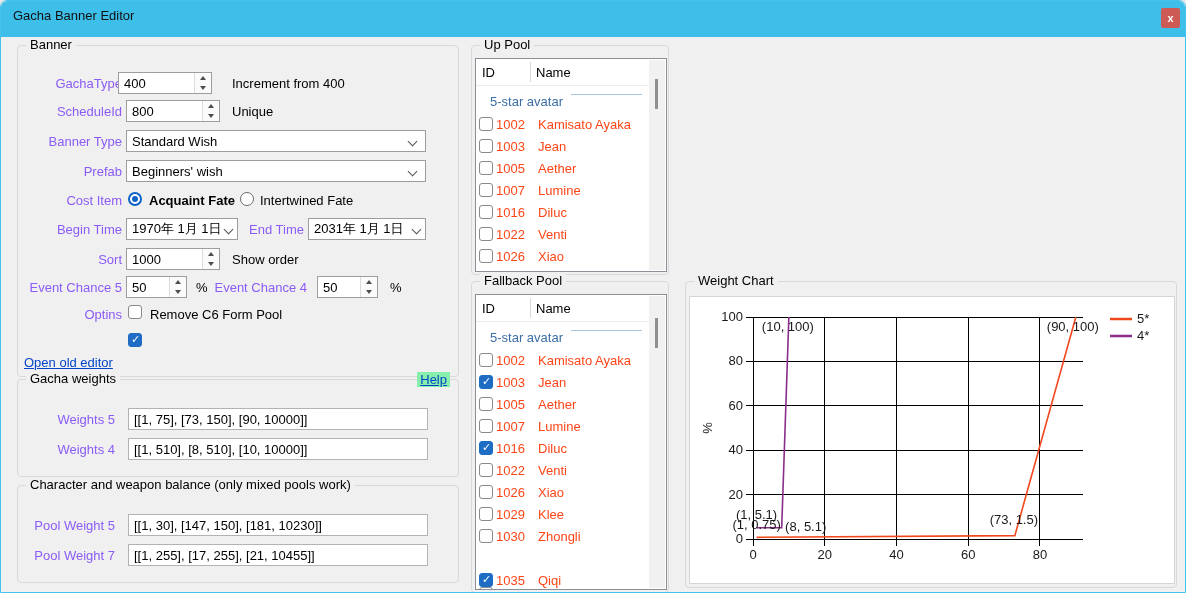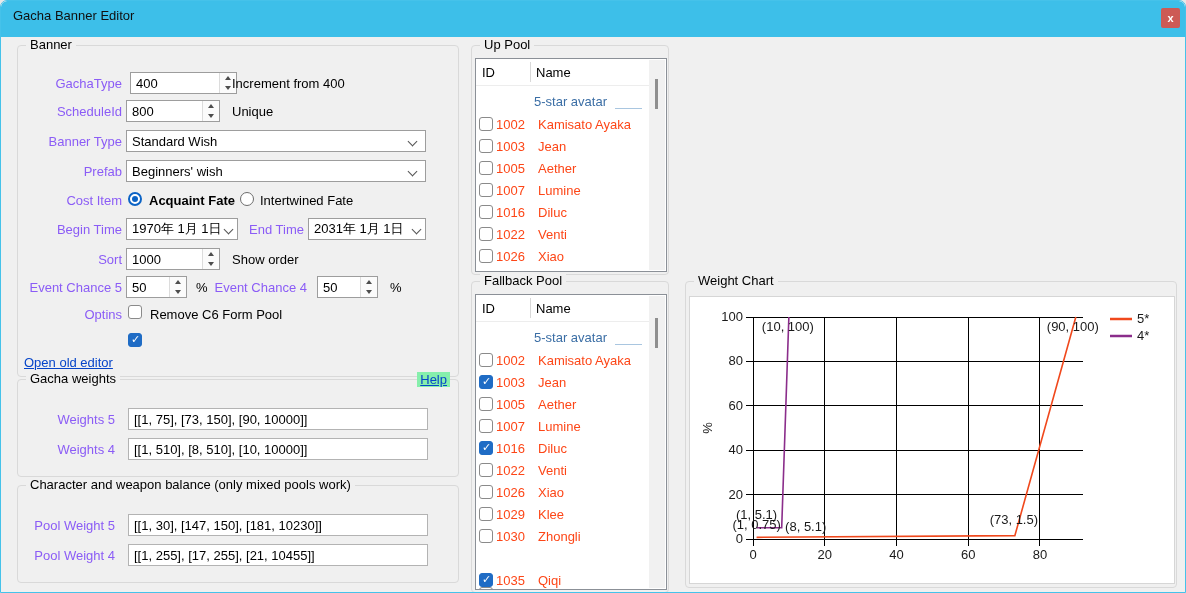--- a/index.html
+++ b/index.html
@@ -26,21 +26,21 @@
   .radio.sel{border:2px solid #0b63c5;}
   .radio.sel::after{content:"";position:absolute;left:2px;top:2px;width:6px;height:6px;background:#0b63c5;border-radius:50%;}
   .cb{position:absolute;width:14px;height:14px;box-sizing:border-box;border:1px solid #8a8a8a;border-radius:3px;background:#fff;}
   .cb.on{background:#1f6cc5;border-color:#1f6cc5;}
   .cb.on::after{content:"\2713";color:#fff;font-size:11px;position:absolute;left:2px;top:-1px;}
   .link{position:absolute;font-size:13px;color:#0645c9;text-decoration:underline;white-space:nowrap;cursor:pointer;}
   .list{position:absolute;background:#fff;border:1px solid #8b9097;overflow:hidden;}
   .lhead{position:absolute;font-size:13px;color:#000;}
   .lsep{position:absolute;width:1px;background:#d9d9d9;top:3px;height:20px;}
   .lline{position:absolute;left:0;right:17px;height:1px;background:#ededed;}
-  .sect{position:absolute;display:flex;align-items:flex-end;font-size:13px;color:#3b6ea5;margin-left:44px;}
+  .sect{position:absolute;display:flex;align-items:flex-start;font-size:13px;color:#3b6ea5;}
   .sect-line{height:1px;background:#a9c6e0;flex:1;margin-left:8px;}
   .prow{position:absolute;height:22px;left:0;right:17px;}
   .pid{position:absolute;left:20px;top:3px;font-size:13px;color:#fd4617;}
   .pname{position:absolute;left:62px;top:3px;font-size:13px;color:#fd4617;}
   .vtrack{position:absolute;top:1px;right:1px;bottom:1px;width:16px;background:#f1f1f1;}
   .vthumb{position:absolute;left:6px;width:3px;height:30px;background:#8f8f8f;}
   .jsonbox{position:absolute;background:#fff;border:1px solid #adadad;}
   .vsb{position:absolute;right:0;top:0;bottom:17px;width:17px;background:#fafafa;border-left:1px solid #ededed;}
   .hsb{position:absolute;left:0;bottom:0;right:17px;height:17px;background:#fafafa;border-top:1px solid #ededed;}
   .sb-arrow{position:absolute;width:0;height:0;}
@@ -54,21 +54,21 @@
 <div class="win">
   <div class="titlebar">
     <span class="title">Gacha Banner Editor</span>
     <div class="close-btn">x</div>
   </div>
 
   <div class="group" style="left:16px;top:44px;width:440px;height:330px">
     <span class="gtitle">Banner</span>
 
     <span class="lbl" style="left:0;top:30px;width:104px">GachaType</span>
-    <div class="tbox" style="left:112px;top:26px;width:107px">
+    <div class="tbox" style="left:100px;top:26px;width:94px">
       <span>400</span>
       <span class="spin-ctrl">
           <span class="sh">
             <i class="tri-up"></i>
           </span>
           <span class="sh">
             <i class="tri-down"></i>
           </span>
         </span>
     </div>
@@ -178,21 +178,21 @@
       <span>[[1, 510], [8, 510], [10, 10000]]</span>
     </div>
   </div>
 
   <div class="group" style="left:16px;top:484px;width:440px;height:96px">
     <span class="gtitle">Character and weapon balance (only mixed pools work)</span>
     <span class="lbl" style="left:0;top:32px;width:97px">Pool Weight 5</span>
     <div class="tbox wbox" style="left:110px;top:28px;width:300px">
       <span>[[1, 30], [147, 150], [181, 10230]]</span>
     </div>
-    <span class="lbl" style="left:0;top:62px;width:97px">Pool Weight 4</span>
+    <span class="lbl" style="left:0;top:62px;width:97px">Pool Weight 7</span>
     <div class="tbox wbox" style="left:110px;top:58px;width:300px">
       <span>[[1, 255], [17, 255], [21, 10455]]</span>
     </div>
   </div>
 
   <div class="group" style="left:470px;top:44px;width:196px;height:228px">
     <span class="gtitle">Up Pool</span>
     <div class="list" id="uppool-list" style="left:3px;top:12px;width:190px;height:212px">
       <span class="lhead" style="left:6px;top:6px">ID</span>
       <span class="lsep" style="left:54px"></span>

